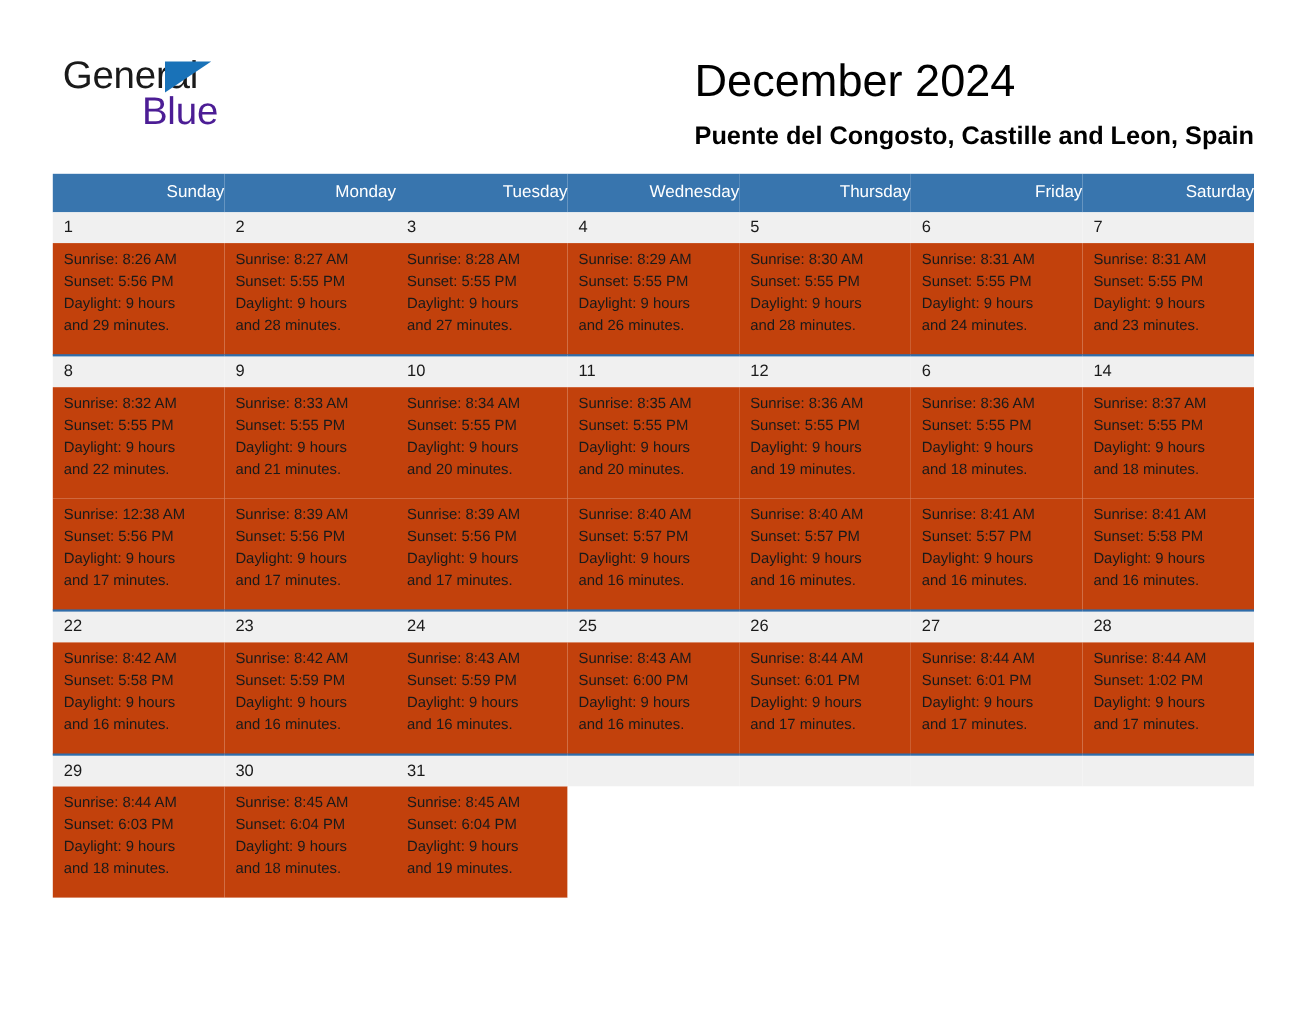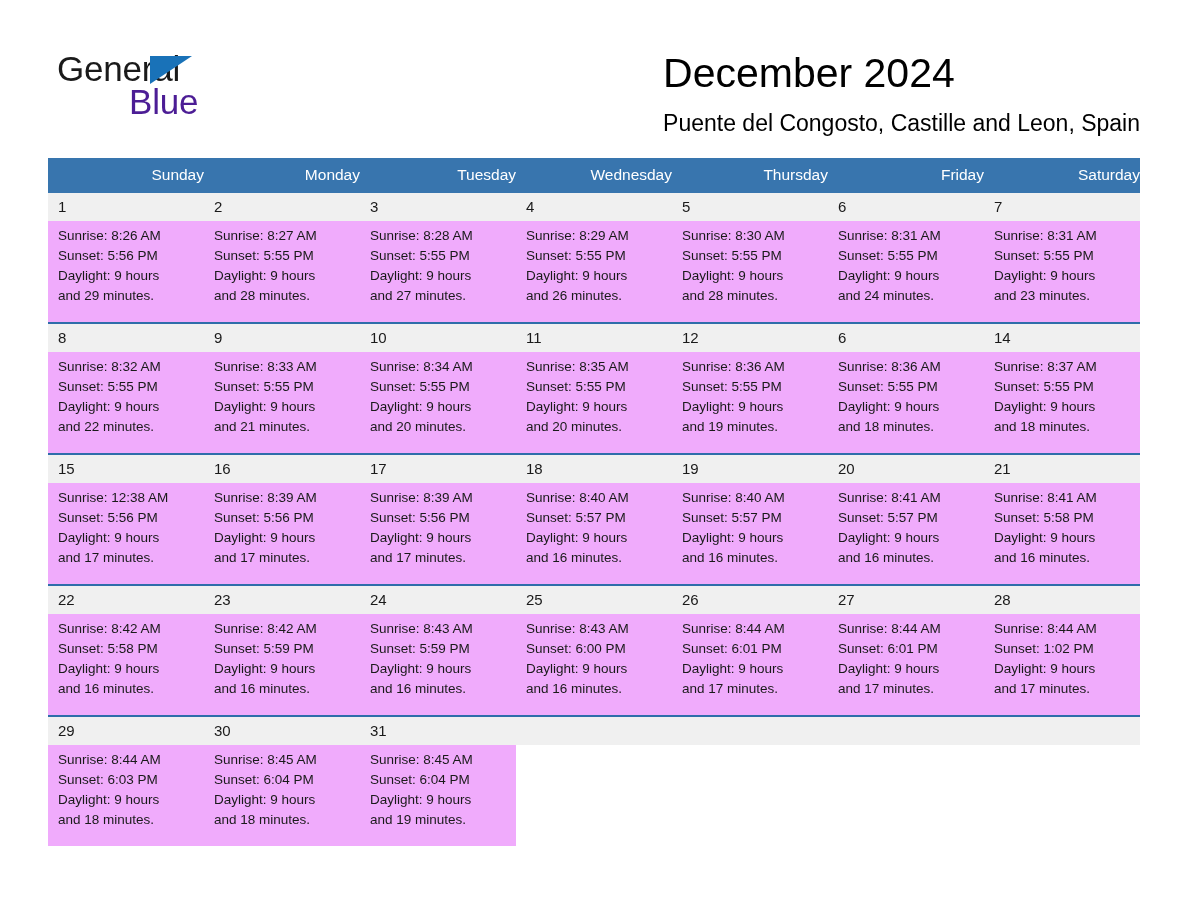--- a/index.html
+++ b/index.html
@@ -80,21 +80,21 @@
     font-size: 41px;
     line-height: 50px;
     font-weight: normal;
     color: #000000;
     margin: 0;
     white-space: nowrap;
   }
   .cal-subtitle {
     font-size: 23px;
     line-height: 30px;
-    font-weight: normal;
+    font-weight: bold;
     color: #000000;
     margin: 10px 0 0 0;
     white-space: nowrap;
   }
 
   
   .calendar {
     position: absolute;
     left: 48px;
     top: 158px;
@@ -120,21 +120,21 @@
     border-top: 2px solid #2f6daa;
     padding: 4px 0 5px 10px;
     font-size: 15px;
     line-height: 19px;
     color: #1a1a1a;
     vertical-align: top;
   }
   .daynum-row td.empty { background: #f0f0f0; }
 
   .detail-row td {
-    background: #f0abfc;
+    background: #c2410c;
     padding: 5px 0 16px 10px;
     vertical-align: top;
     font-size: 13.5px;
     line-height: 20px;
     color: #1a1a1a;
   }
   .detail-row td.empty { background: #ffffff; }
   .detail-line { display: block; white-space: nowrap; }
 </style>
 </head>
@@ -278,29 +278,20 @@
             <span class="detail-line">Daylight: 9 hours</span>
             <span class="detail-line">and 18 minutes.</span>
           </td>
           <td>
             <span class="detail-line">Sunrise: 8:37 AM</span>
             <span class="detail-line">Sunset: 5:55 PM</span>
             <span class="detail-line">Daylight: 9 hours</span>
             <span class="detail-line">and 18 minutes.</span>
           </td>
         </tr>
-        <tr class="daynum-row">
-          <td>15</td>
-          <td>16</td>
-          <td>17</td>
-          <td>18</td>
-          <td>19</td>
-          <td>20</td>
-          <td>21</td>
-        </tr>
         <tr class="detail-row">
           <td>
             <span class="detail-line">Sunrise: 12:38 AM</span>
             <span class="detail-line">Sunset: 5:56 PM</span>
             <span class="detail-line">Daylight: 9 hours</span>
             <span class="detail-line">and 17 minutes.</span>
           </td>
           <td>
             <span class="detail-line">Sunrise: 8:39 AM</span>
             <span class="detail-line">Sunset: 5:56 PM</span>

